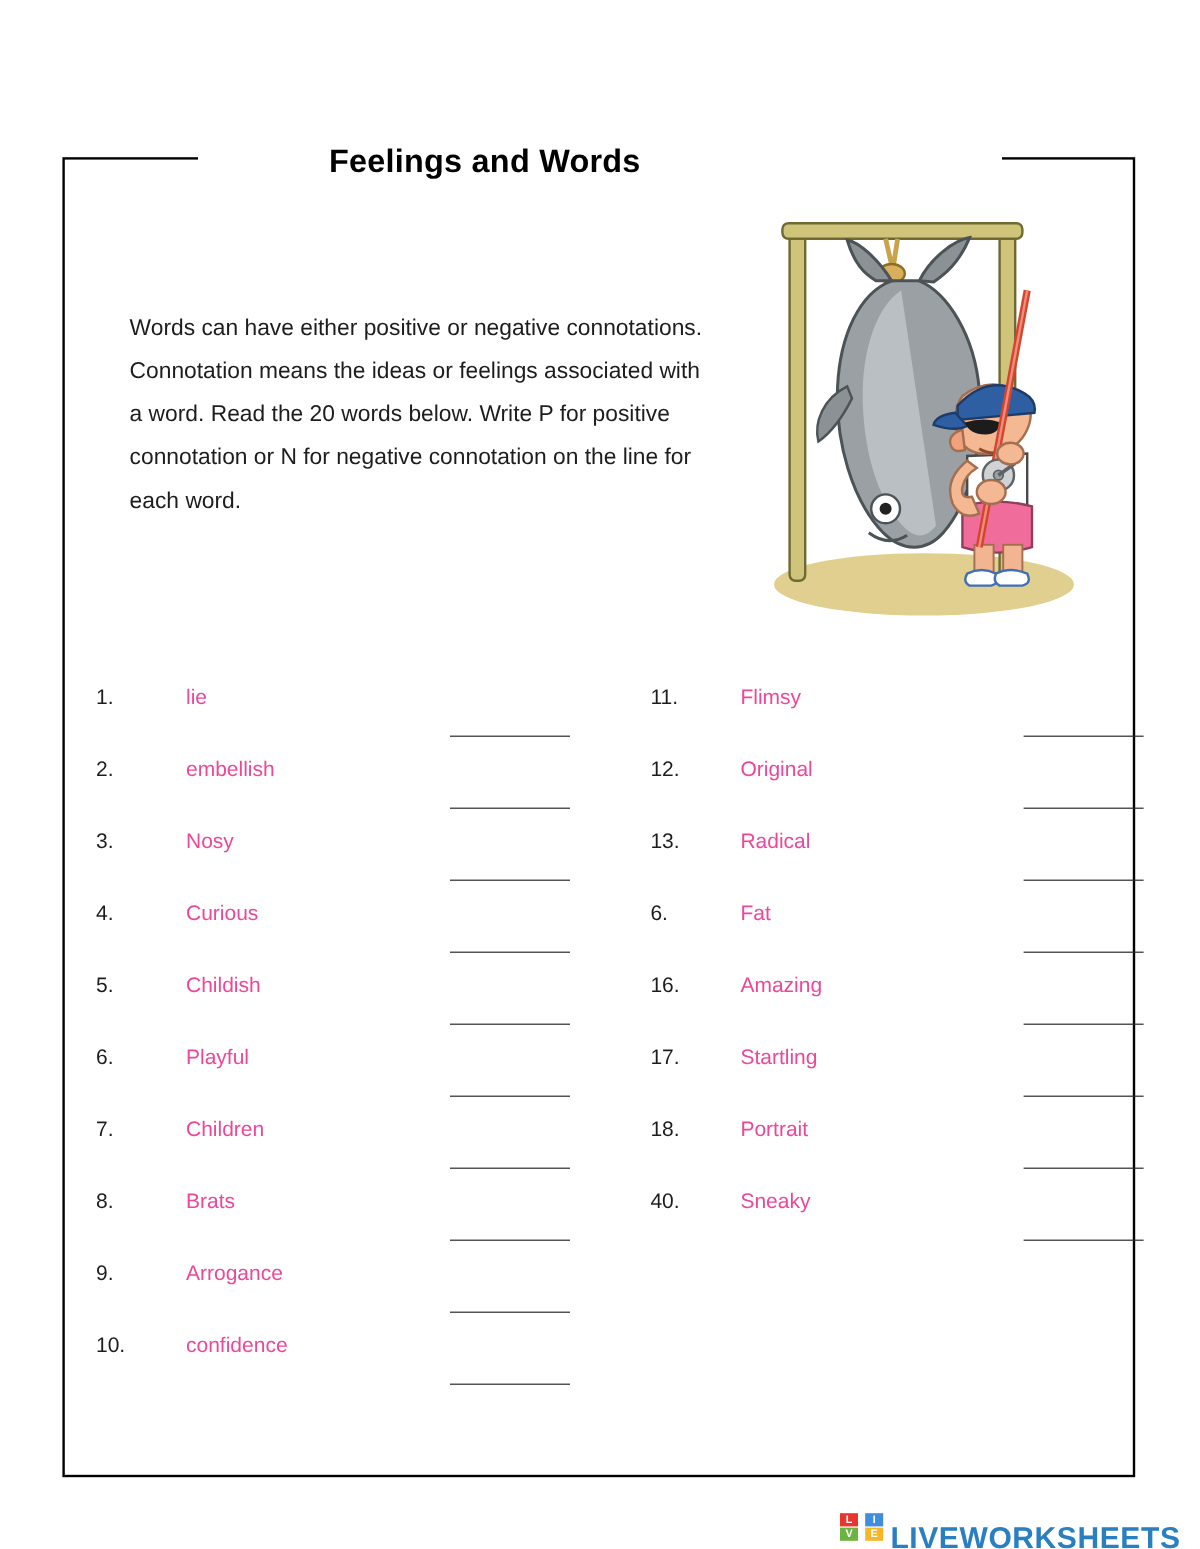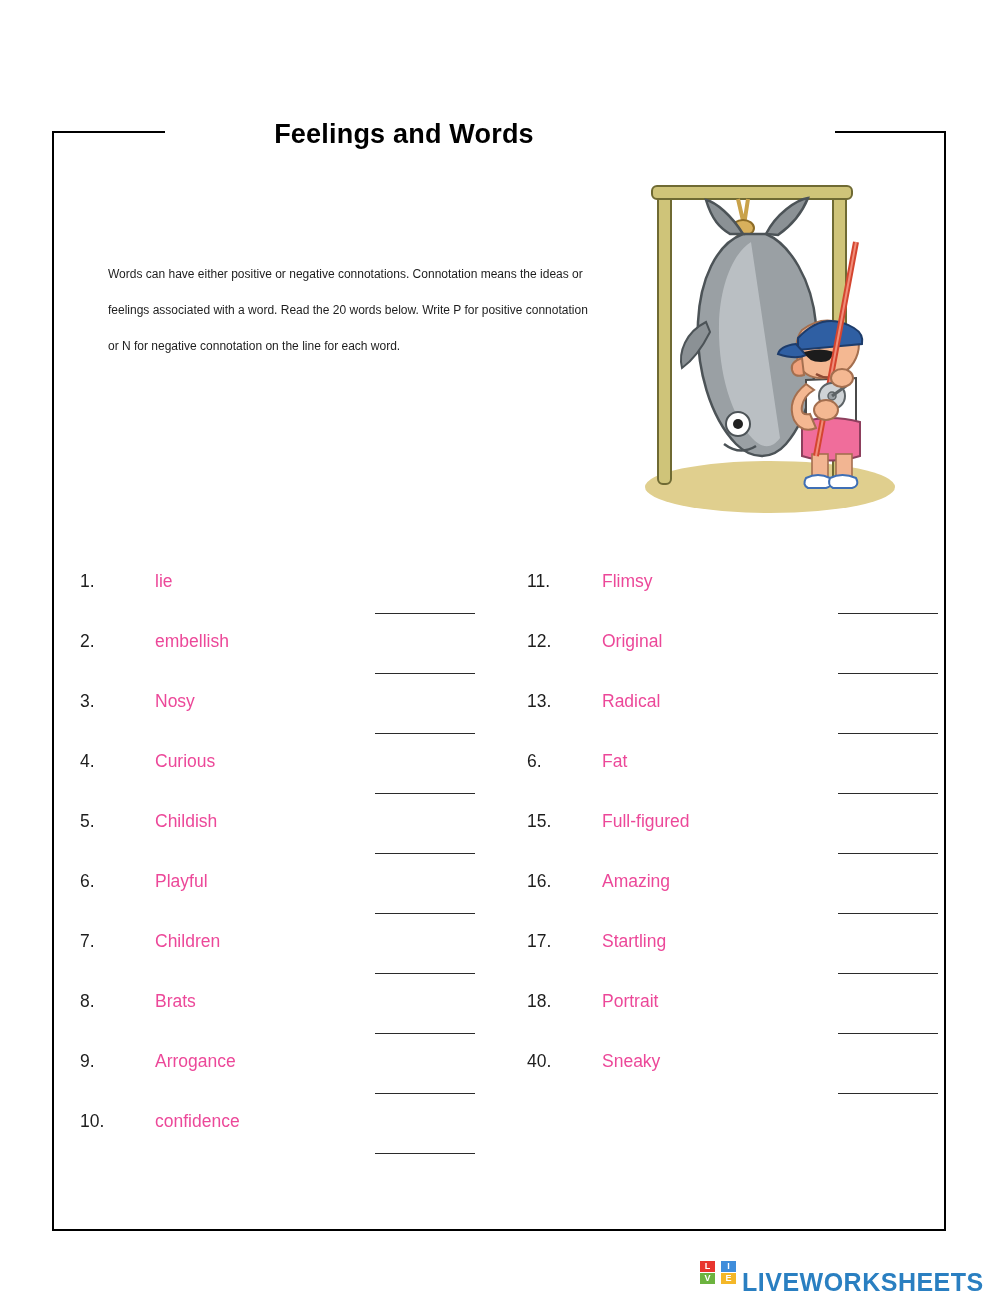--- a/index.html
+++ b/index.html
@@ -46,42 +46,42 @@
     letter-spacing: .2px;
     color: #000;
   }
 
   
   .instructions {
     position: absolute;
     left: 108px;
     top: 256px;
     width: 490px;
-    font-size: 12px;
+    font-size: 19px;
     line-height: 36px;
     color: #1d1d1d;
   }
 
   
   .illustration {
     position: absolute;
     left: 620px;
     top: 172px;
     width: 290px;
     height: 345px;
   }
 
   
   .col {
     position: absolute;
     top: 565px;
     width: 400px;
   }
   .col-left  { left: 80px; }
-  .col-right { left: 527px; }
+  .col-right { left: 542px; }
 
   .word-row {
     position: relative;
     height: 60px;
   }
   .word-num {
     position: absolute;
     left: 0;
     top: 6px;
     font-size: 17.5px;
@@ -281,25 +281,20 @@
     <span class="word-num">13.</span>
     <span class="word-text">Radical</span>
     <span class="answer-blank"></span>
   </div>
   <div class="word-row">
     <span class="word-num">6.</span>
     <span class="word-text">Fat</span>
     <span class="answer-blank"></span>
   </div>
   <div class="word-row">
-    <span class="word-num">15.</span>
-    <span class="word-text">Full-figured</span>
-    <span class="answer-blank"></span>
-  </div>
-  <div class="word-row">
     <span class="word-num">16.</span>
     <span class="word-text">Amazing</span>
     <span class="answer-blank"></span>
   </div>
   <div class="word-row">
     <span class="word-num">17.</span>
     <span class="word-text">Startling</span>
     <span class="answer-blank"></span>
   </div>
   <div class="word-row">

